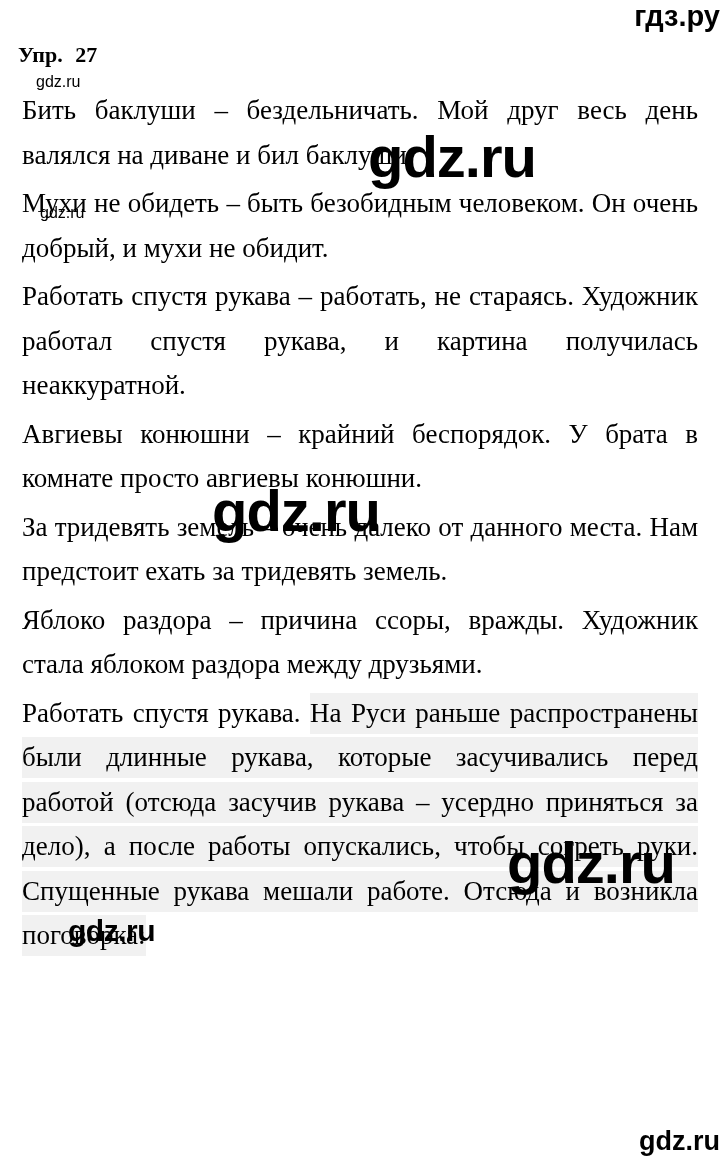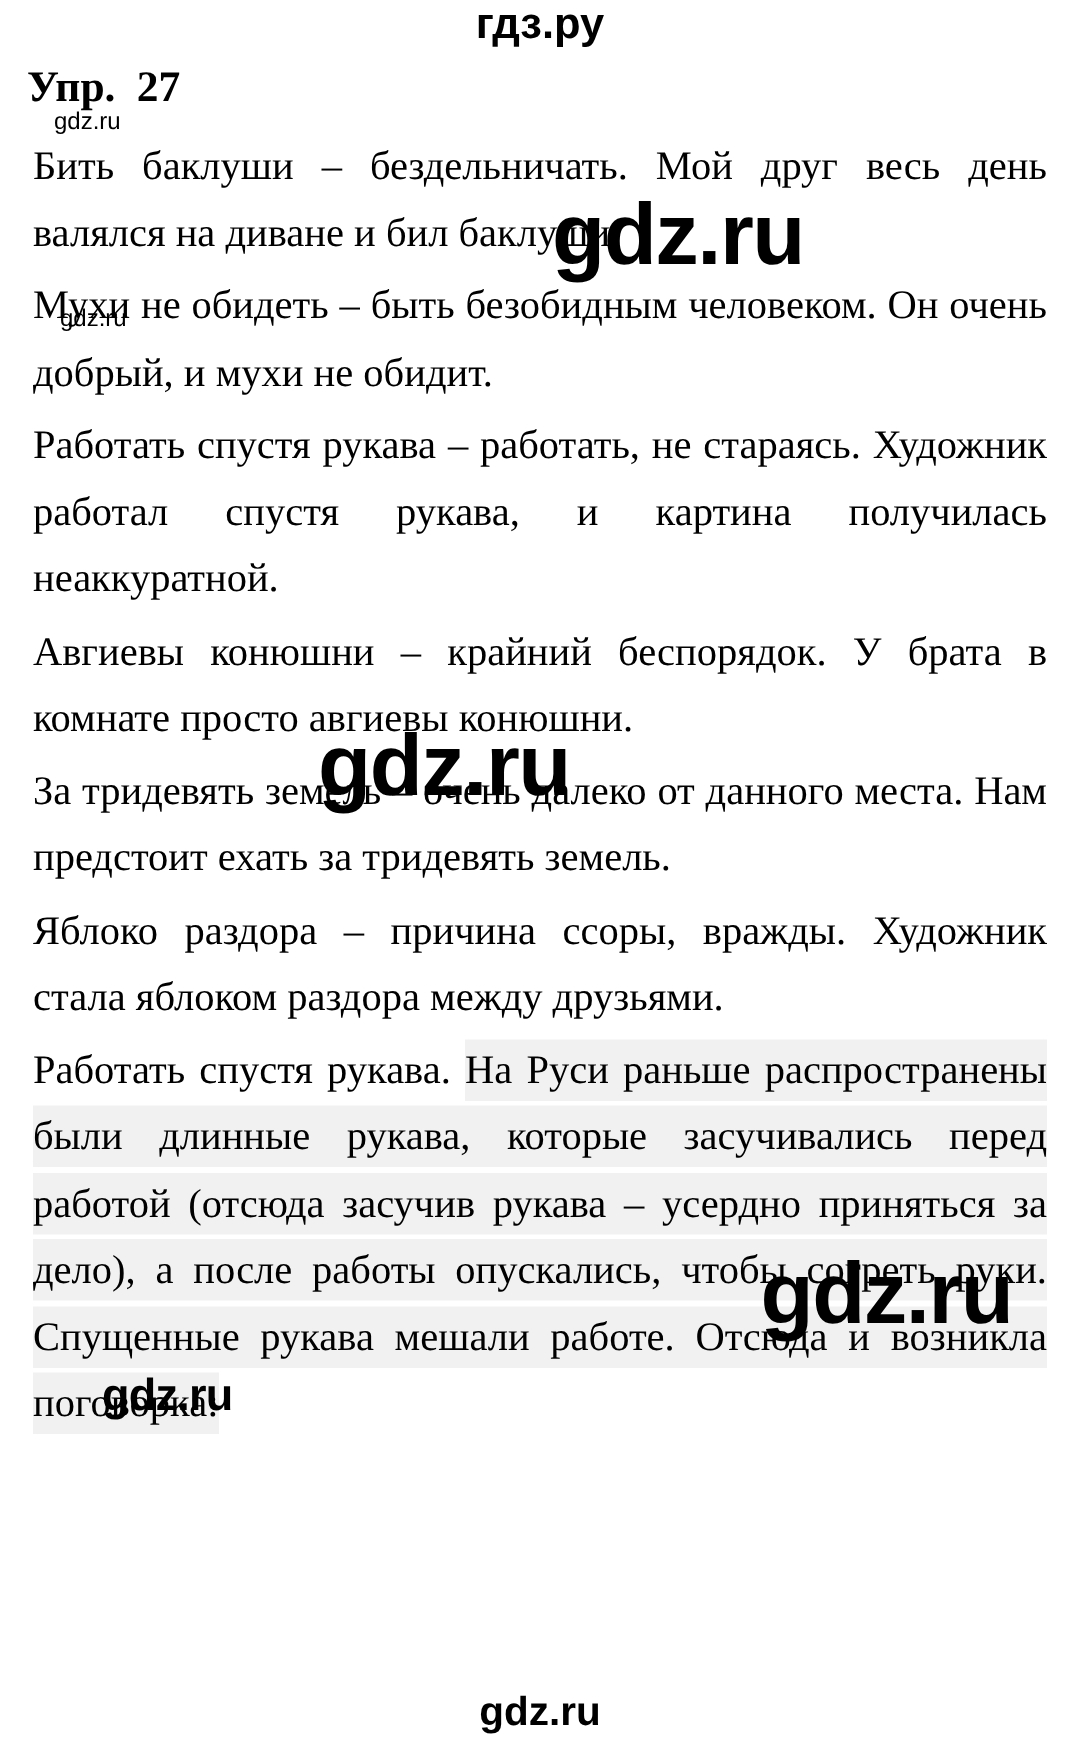--- a/index.html
+++ b/index.html
@@ -7,30 +7,30 @@
     width:720px;height:1165px;
     background:#ffffff;
     position:relative;
     overflow:hidden;
     font-family:"Liberation Serif", serif;
     color:#000;
   }
   .page{position:absolute;inset:0;}
   .site-logo{
     position:absolute;left:0;width:720px;
-    text-align:center;
+    text-align:right;
     font-family:"Liberation Sans", sans-serif;
     font-weight:bold;
     color:#000;
   }
   .site-logo.header{top:1px;font-size:29px;line-height:30px;}
   .site-logo.footer{top:1126px;font-size:27px;line-height:30px;}
   .heading{
     position:absolute;left:18px;top:42px;
-    font-size:29px;font-weight:bold;margin:0;
+    font-size:22px;font-weight:bold;margin:0;
     font-family:"Liberation Serif", serif;
     word-spacing:7px;
   }
   .text-block{
     position:absolute;left:18px;top:84px;width:684px;
     font-size:27px;line-height:44.5px;
     text-align:justify;
     hyphens:none;
   }
   .text-block p{margin:4px;padding:0;}

